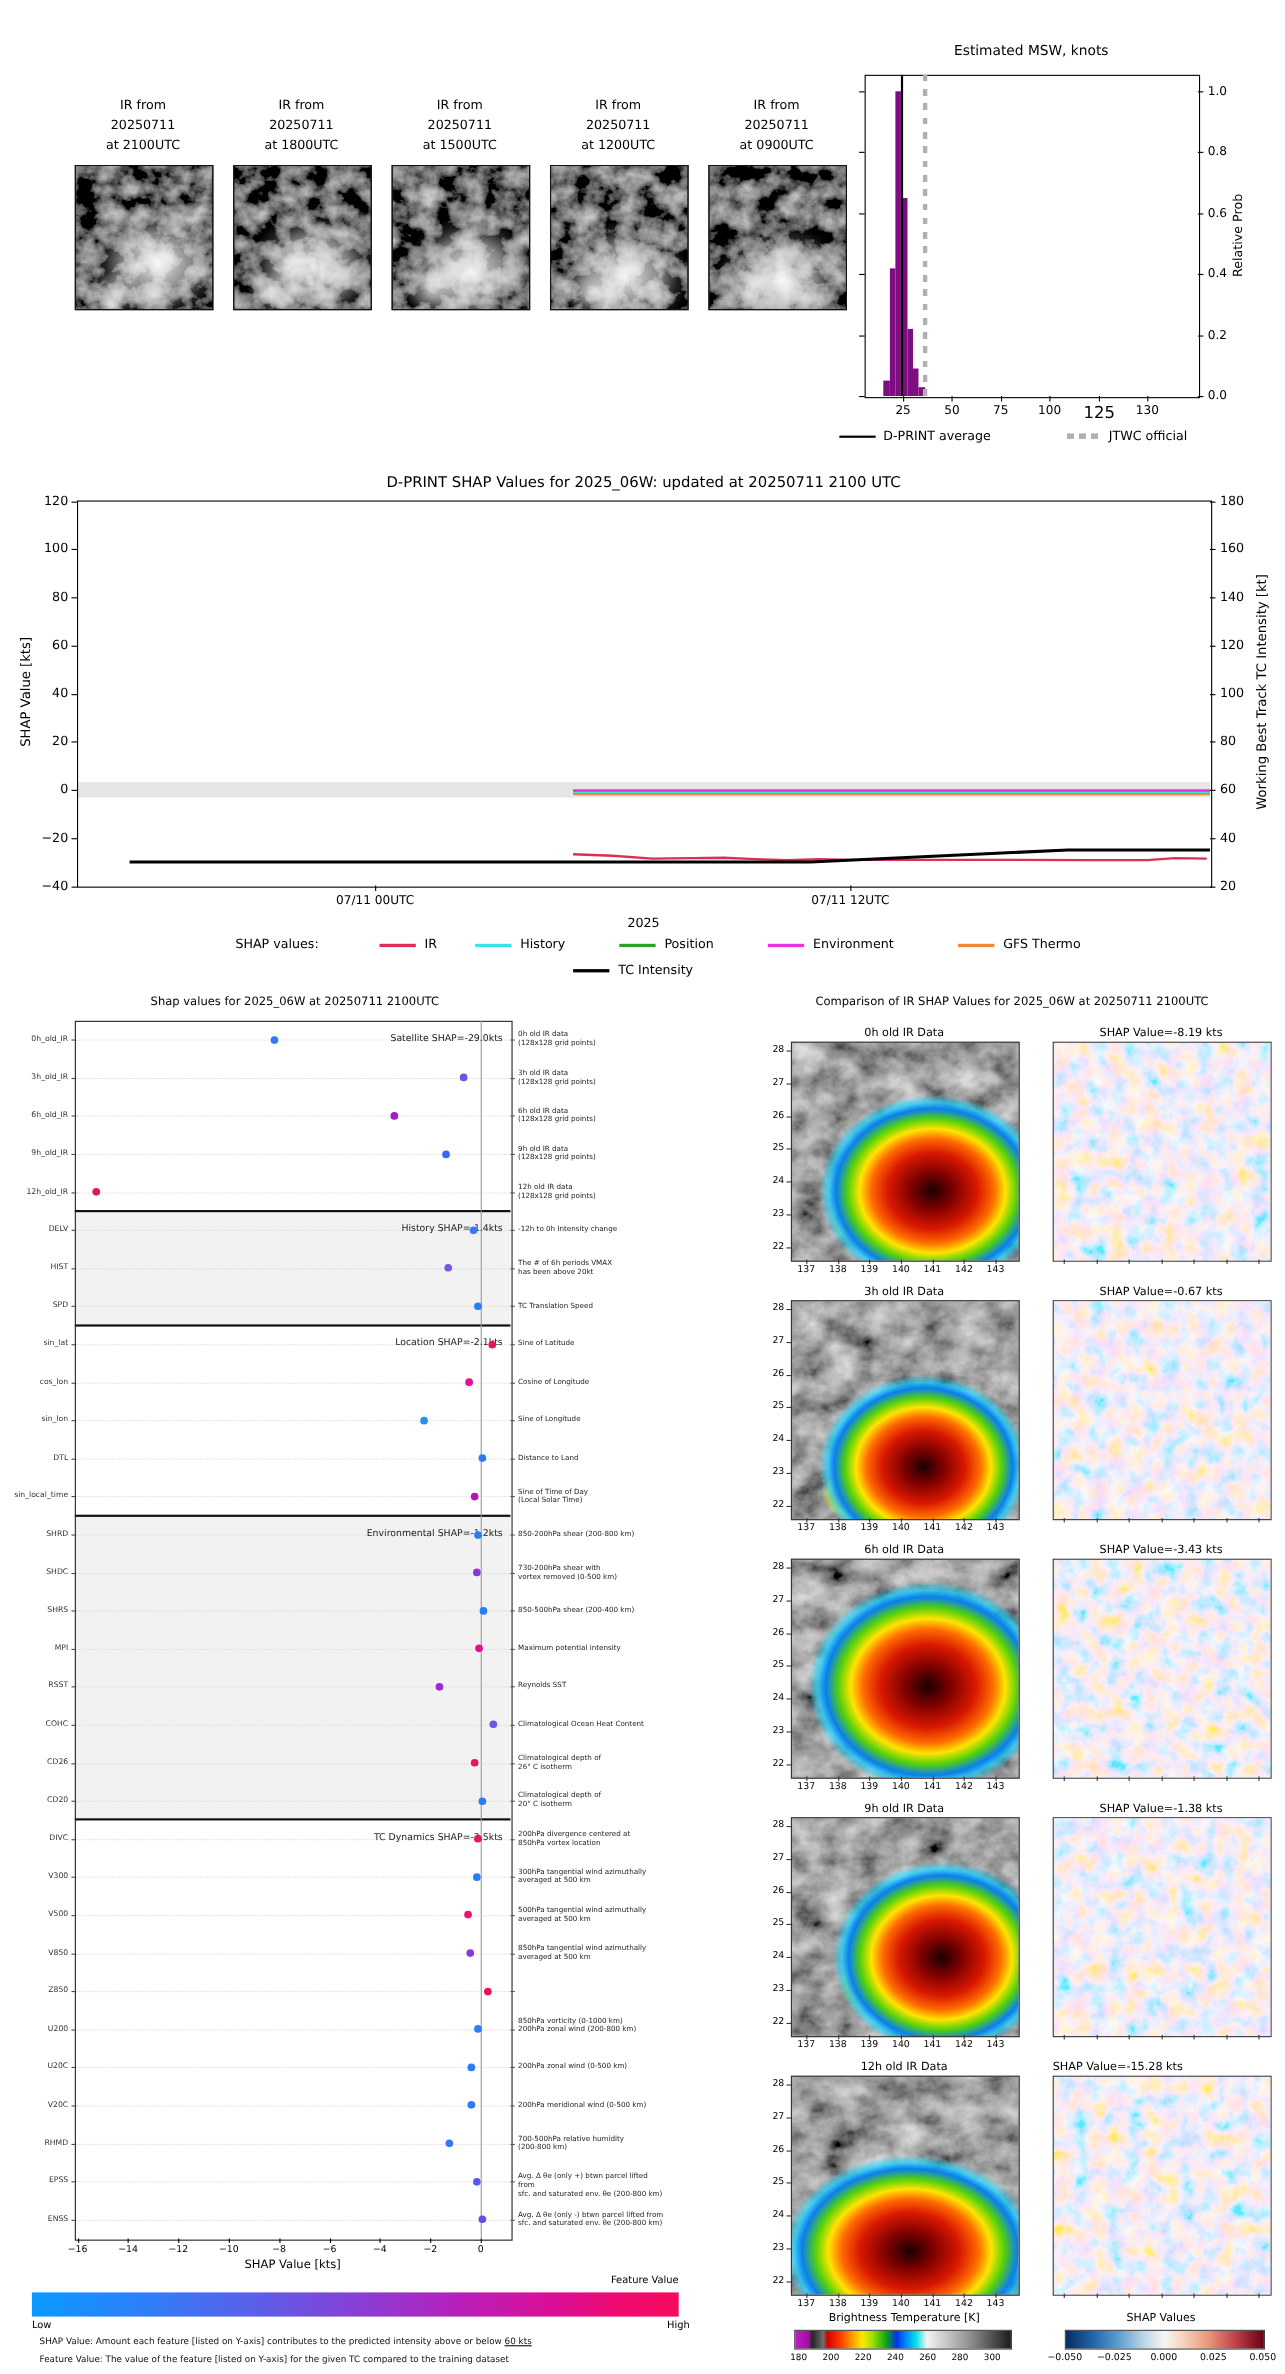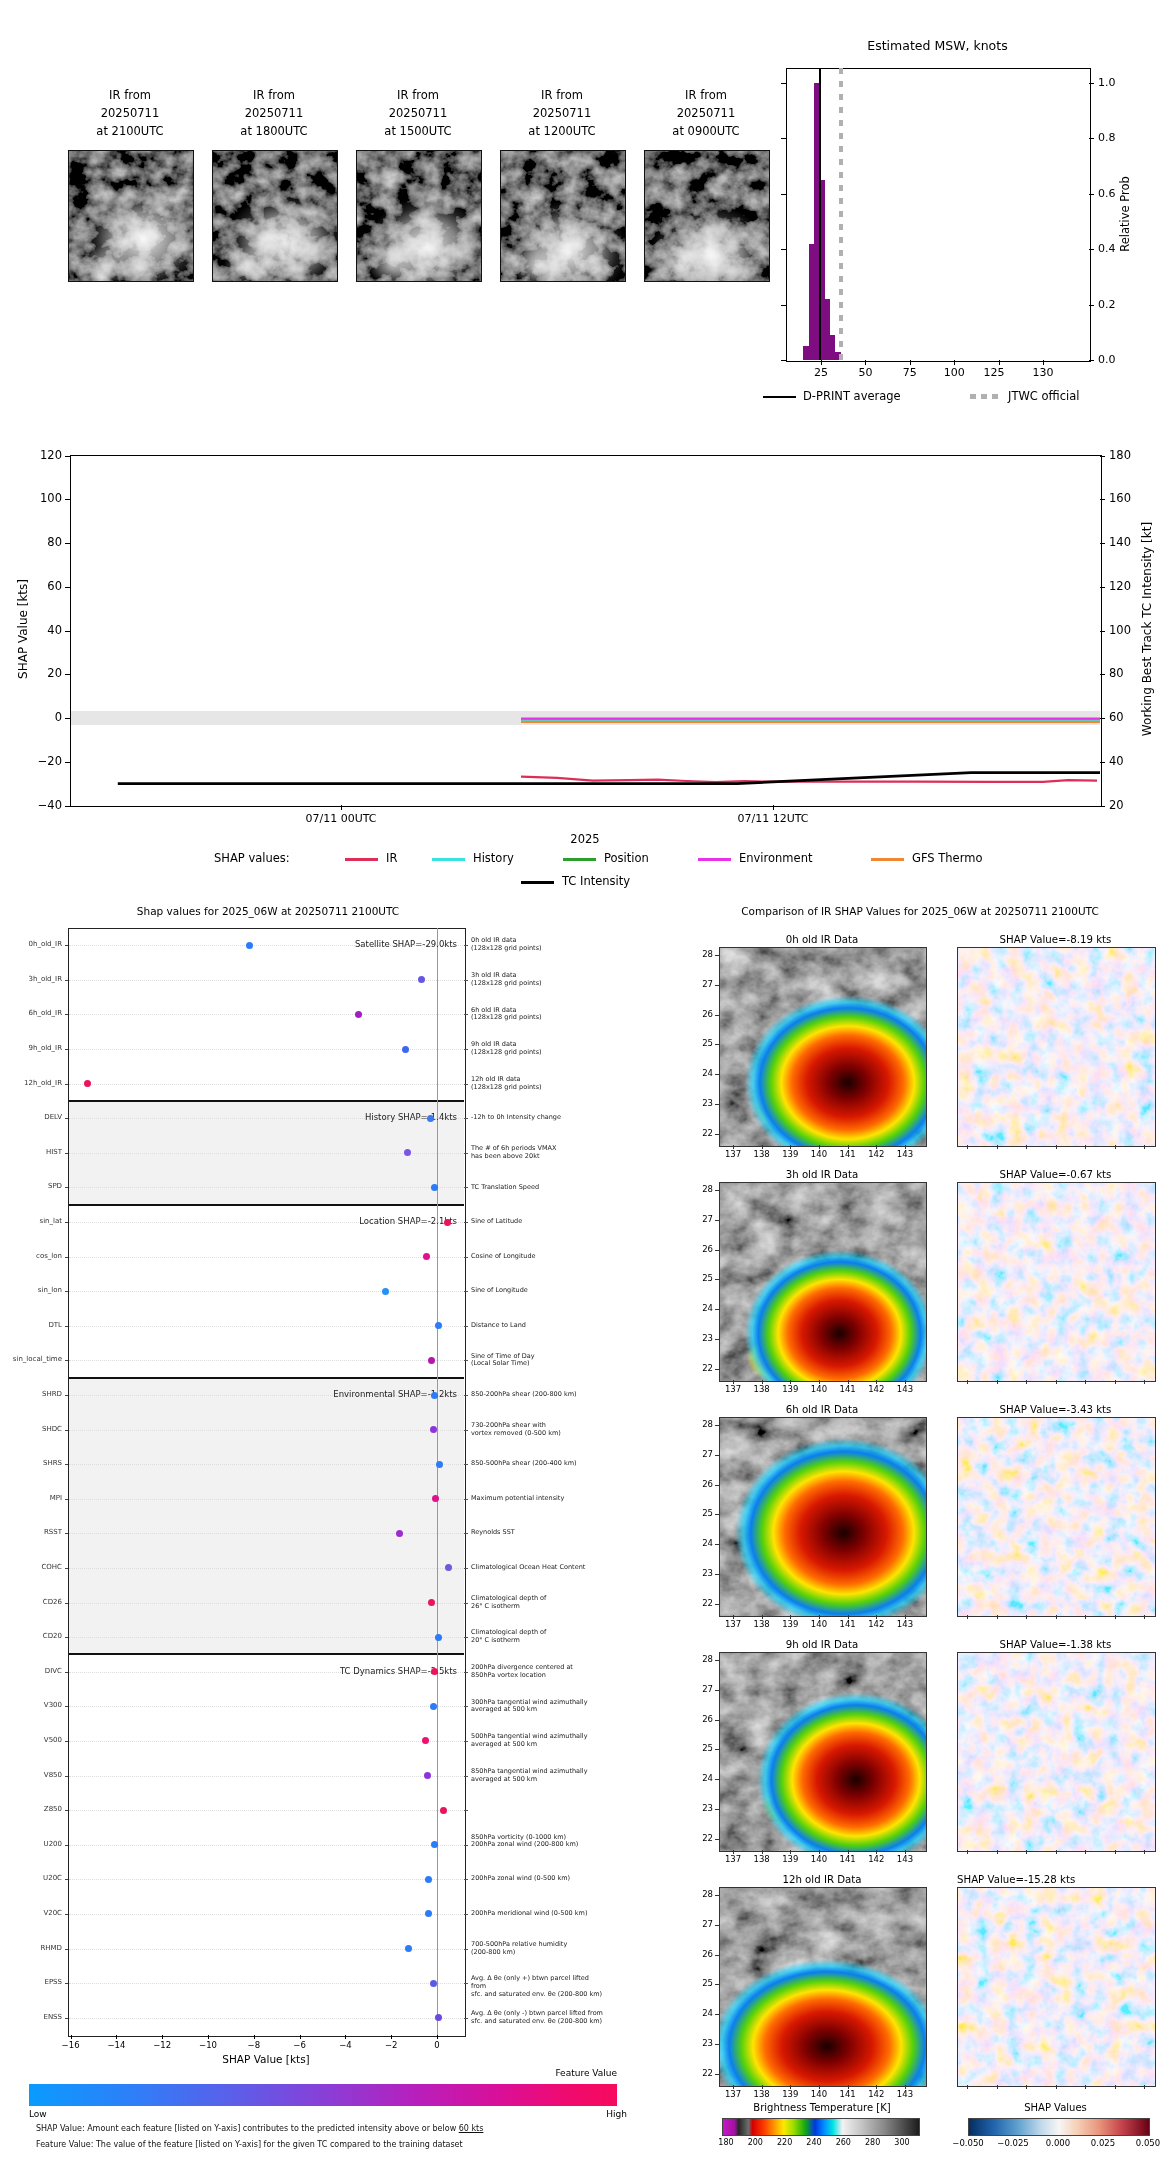--- a/index.html
+++ b/index.html
@@ -8,20 +8,21 @@
   .abs{position:absolute;}
   .ctr{text-align:center;}
 </style>
 </head>
 <body>
 
 <div id="page">
 
   <div class="abs ctr" style="left:786px;top:38px;width:303px;font-size:12.5px;">Estimated MSW, knots</div>
 
+  <div class="abs ctr" style="left:85px;top:431px;width:1000px;font-size:13.5px;">D-PRINT SHAP Values for 2025_06W: updated at 20250711 2100 UTC</div>
 
   <div class="abs ctr" style="left:58px;top:905px;width:420px;font-size:10.5px;">Shap values for 2025_06W at 20250711 2100UTC</div>
 
   <div class="abs ctr" style="left:690px;top:905px;width:460px;font-size:10.5px;">Comparison of IR SHAP Values for 2025_06W at 20250711 2100UTC</div>
 
   <div class="abs" style="left:417px;top:2068px;width:200px;text-align:right;font-size:9px;">Feature Value</div>
   <div class="abs" style="left:29px;top:2109px;font-size:9px;">Low</div>
   <div class="abs" style="left:587px;top:2109px;width:40px;text-align:right;font-size:9px;">High</div>
 
   <div class="abs" style="left:36px;top:2124px;font-size:8px;color:#111;">
@@ -118,21 +119,21 @@
     <div style="position: absolute; left: 838.76px; top: 68px; width: 4.5px; height: 292px; background: repeating-linear-gradient(rgb(176, 176, 176) 0px, rgb(176, 176, 176) 6px, rgba(0, 0, 0, 0) 6px, rgba(0, 0, 0, 0) 13px);"></div>
     <div style="position: absolute; left: 821px; top: 360px; width: 1px; height: 5px; background: rgb(0, 0, 0);"></div>
     <div style="position: absolute; left: 806px; top: 366px; width: 30px; text-align: center; font-size: 11px;">25</div>
     <div style="position: absolute; left: 865.4px; top: 360px; width: 1px; height: 5px; background: rgb(0, 0, 0);"></div>
     <div style="position: absolute; left: 850.4px; top: 366px; width: 30px; text-align: center; font-size: 11px;">50</div>
     <div style="position: absolute; left: 909.8px; top: 360px; width: 1px; height: 5px; background: rgb(0, 0, 0);"></div>
     <div style="position: absolute; left: 894.8px; top: 366px; width: 30px; text-align: center; font-size: 11px;">75</div>
     <div style="position: absolute; left: 954.2px; top: 360px; width: 1px; height: 5px; background: rgb(0, 0, 0);"></div>
     <div style="position: absolute; left: 939.2px; top: 366px; width: 30px; text-align: center; font-size: 11px;">100</div>
     <div style="position: absolute; left: 998.6px; top: 360px; width: 1px; height: 5px; background: rgb(0, 0, 0);"></div>
-    <div style="position: absolute; left: 983.6px; top: 366px; width: 30px; text-align: left; font-size: 11px;">125</div>
+    <div style="position: absolute; left: 983.6px; top: 366px; width: 30px; text-align: right; font-size: 15px;">125</div>
     <div style="position: absolute; left: 1043px; top: 360px; width: 1px; height: 5px; background: rgb(0, 0, 0);"></div>
     <div style="position: absolute; left: 1028px; top: 366px; width: 30px; text-align: center; font-size: 11px;">130</div>
     <div style="position: absolute; left: 1089px; top: 360px; width: 5px; height: 1px; background: rgb(0, 0, 0);"></div>
     <div style="position: absolute; left: 781px; top: 360px; width: 5px; height: 1px; background: rgb(0, 0, 0);"></div>
     <div style="position: absolute; left: 1098px; top: 353px; font-size: 11px;">0.0</div>
     <div style="position: absolute; left: 1089px; top: 304.6px; width: 5px; height: 1px; background: rgb(0, 0, 0);"></div>
     <div style="position: absolute; left: 781px; top: 304.6px; width: 5px; height: 1px; background: rgb(0, 0, 0);"></div>
     <div style="position: absolute; left: 1098px; top: 297.6px; font-size: 11px;">0.2</div>
     <div style="position: absolute; left: 1089px; top: 249.2px; width: 5px; height: 1px; background: rgb(0, 0, 0);"></div>
     <div style="position: absolute; left: 781px; top: 249.2px; width: 5px; height: 1px; background: rgb(0, 0, 0);"></div>

